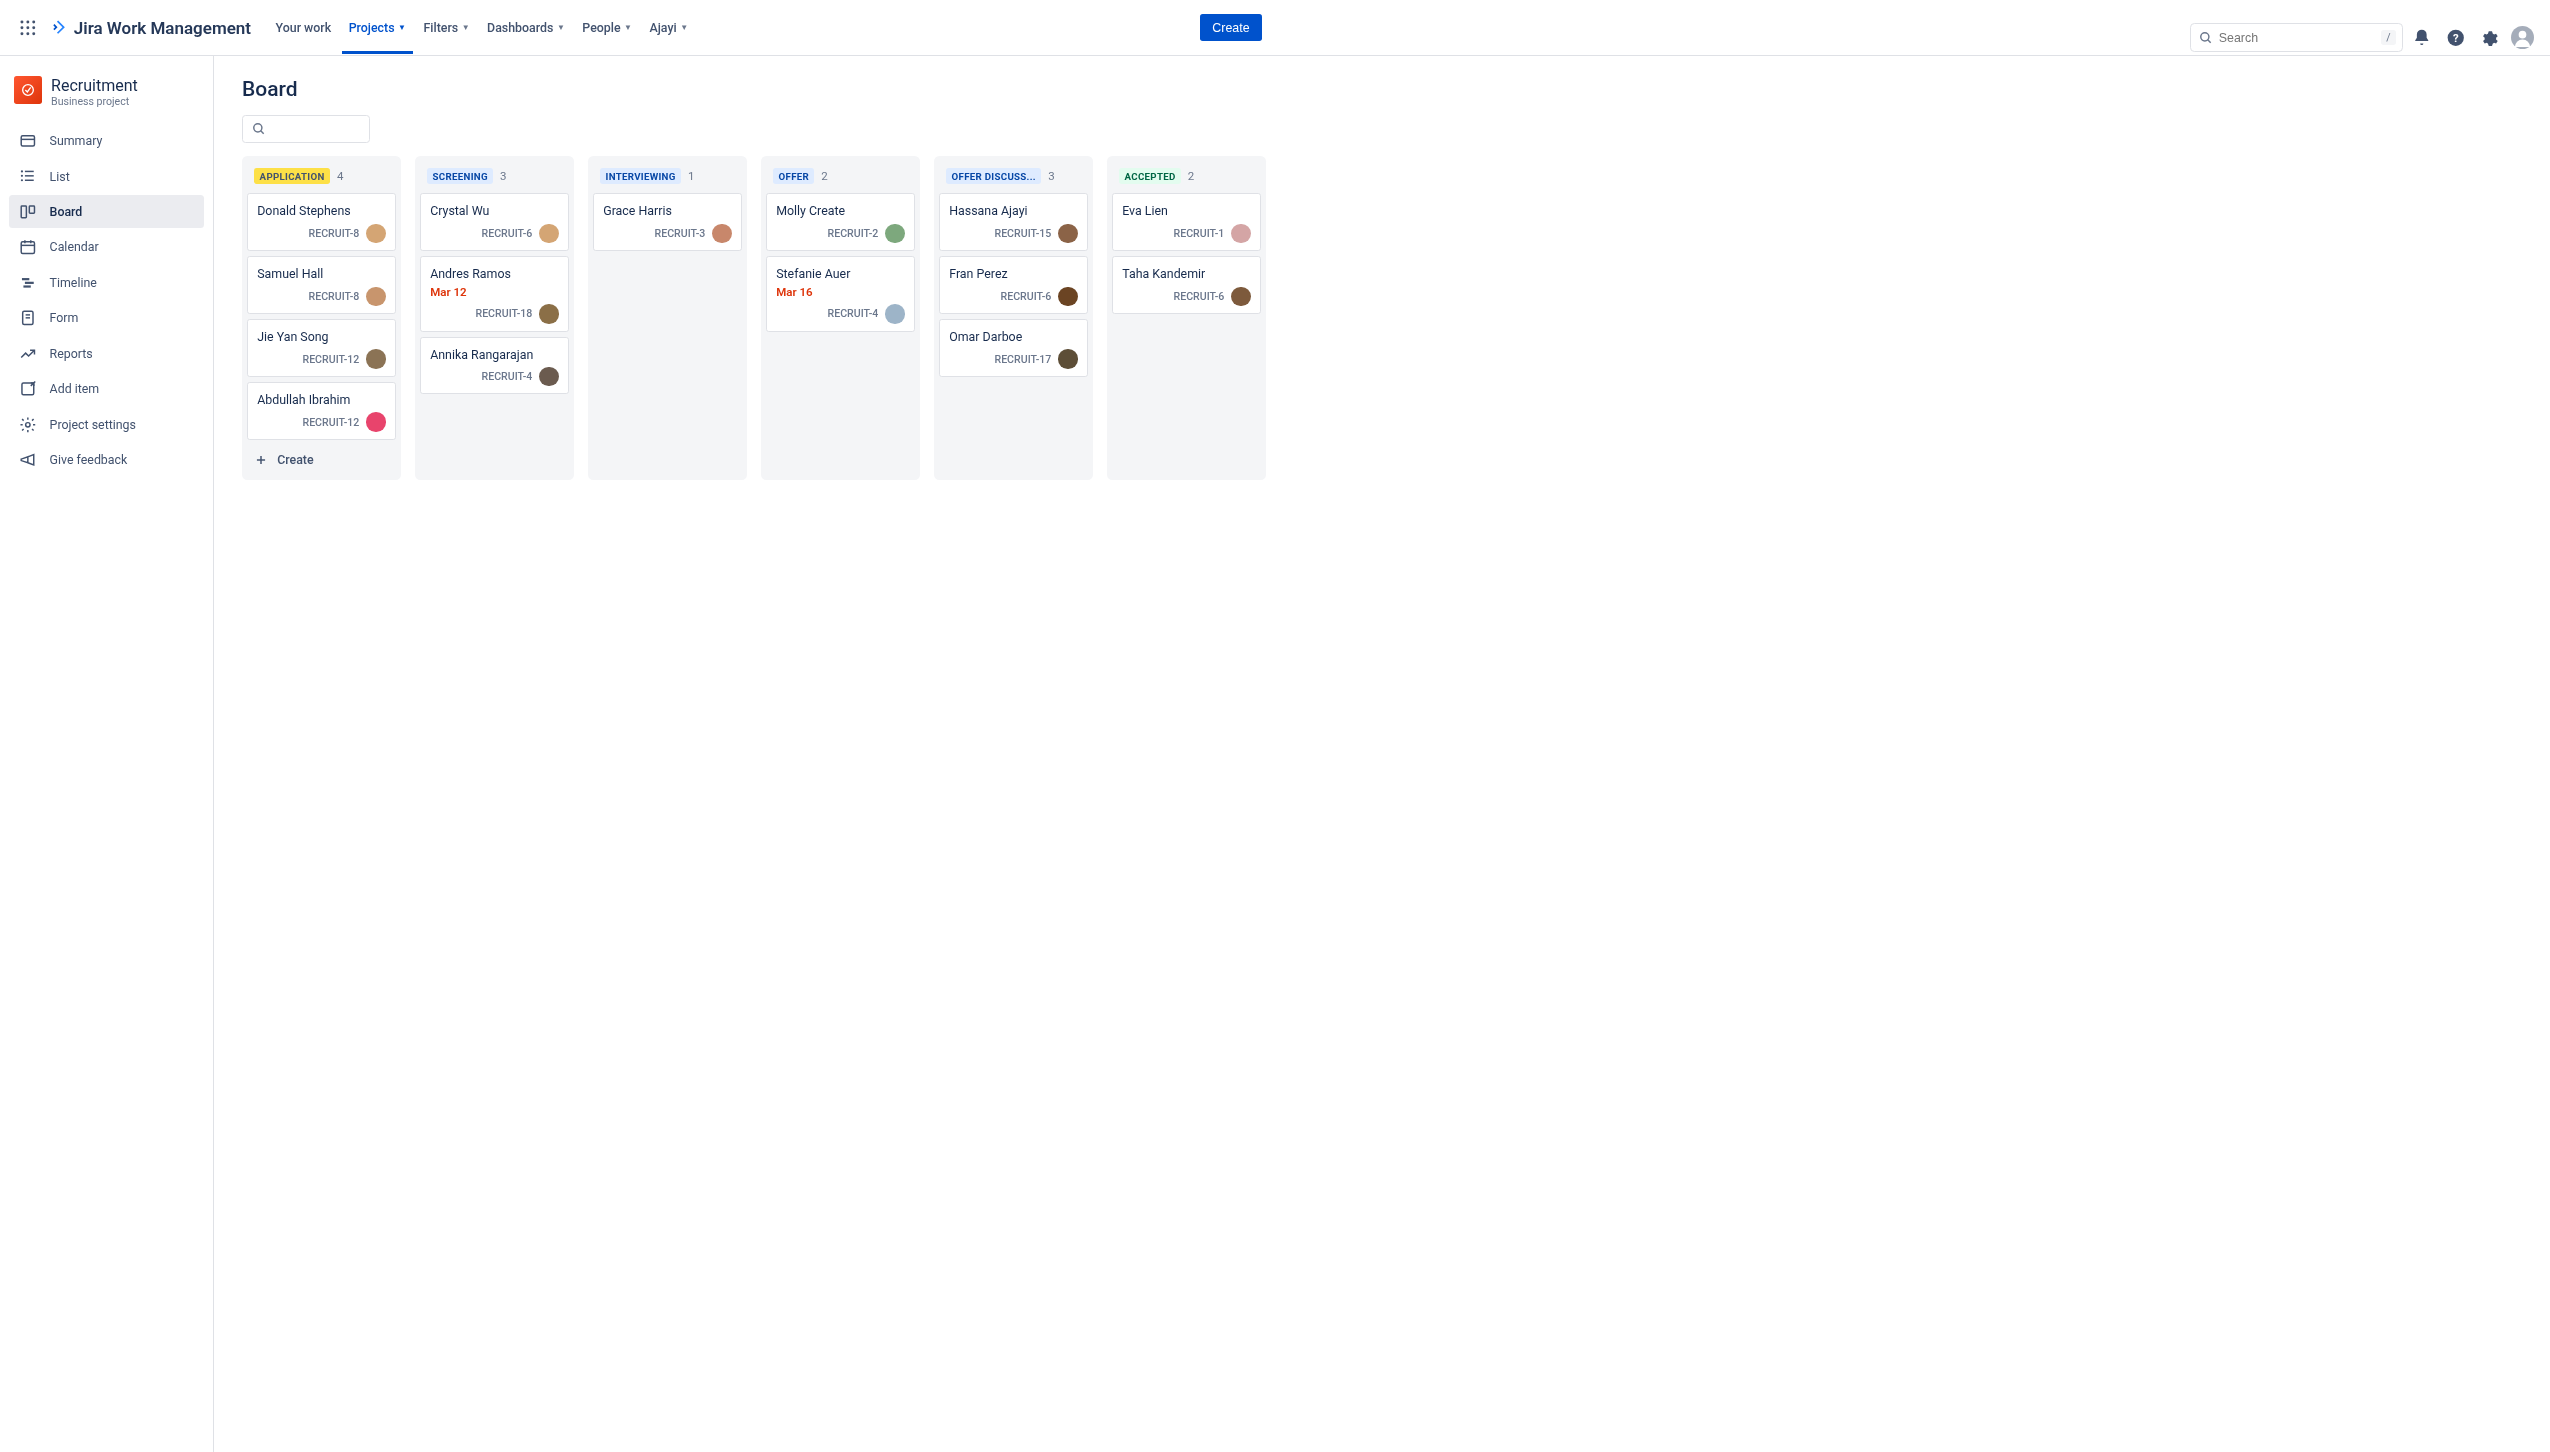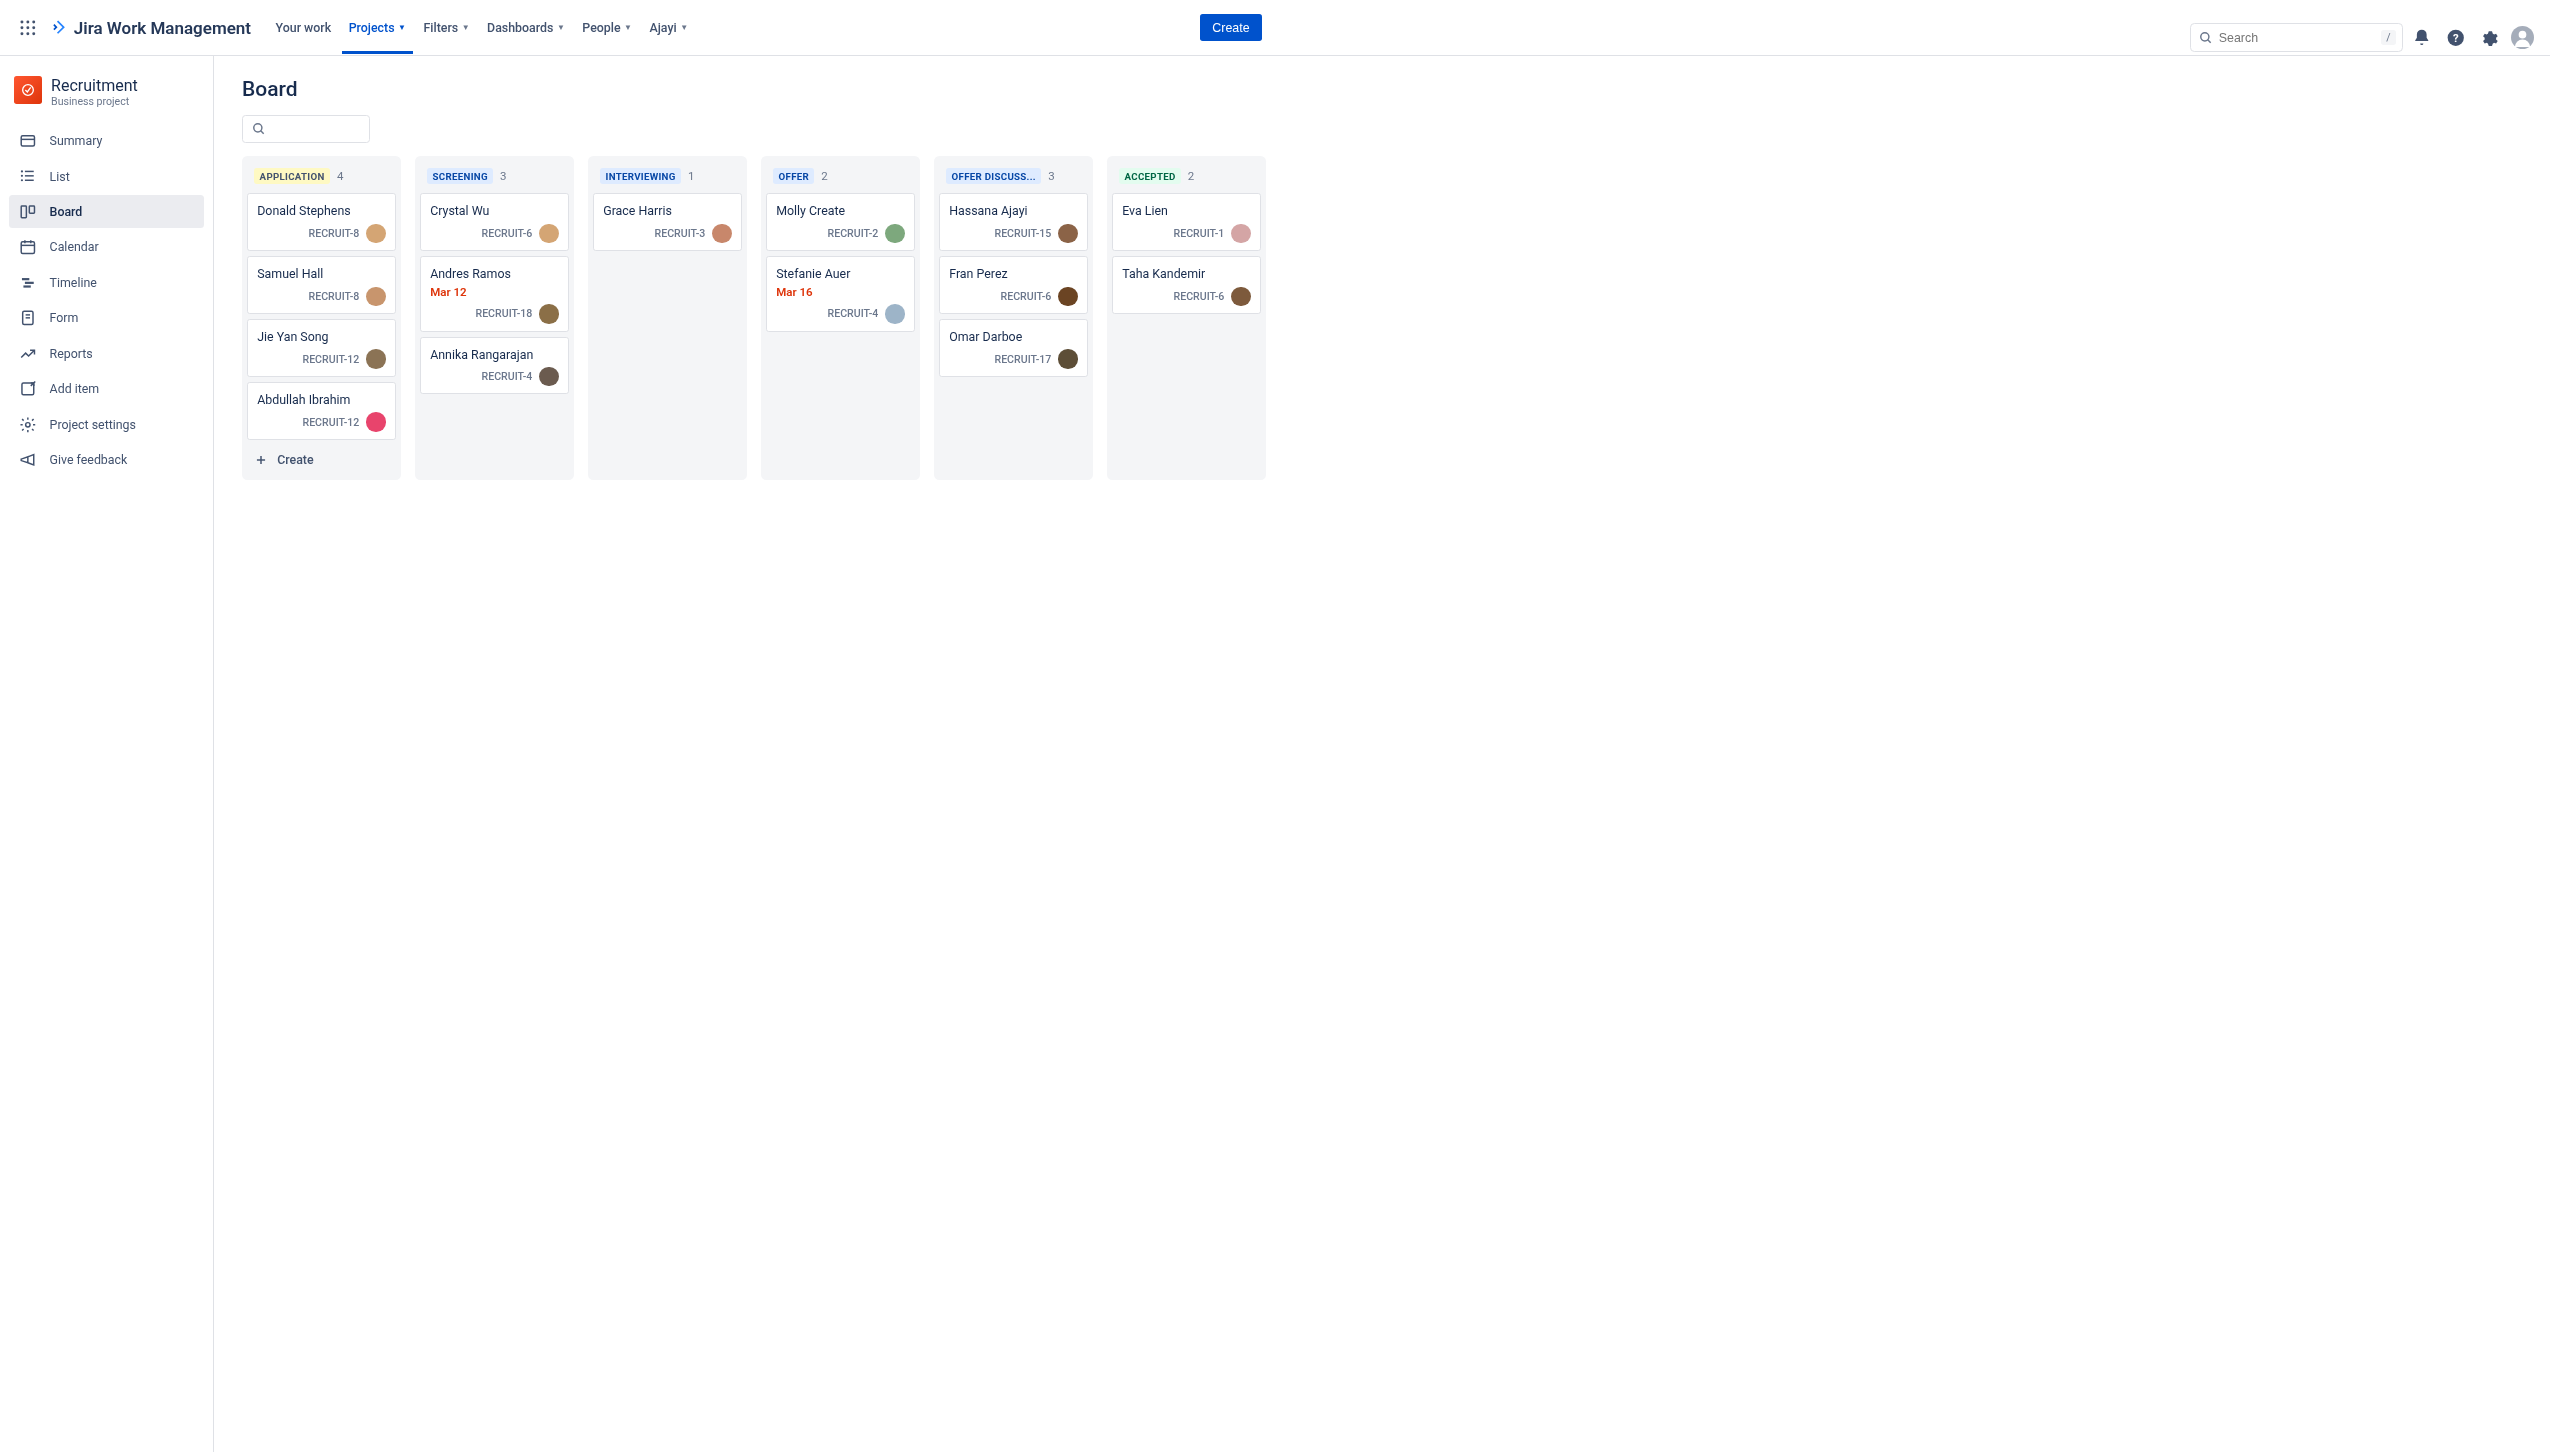--- a/index.html
+++ b/index.html
@@ -41,21 +41,21 @@
 .page-title { font-size: 21px; font-weight: 500; color: #172B4D; margin-bottom: 14px; }
 .board-search { width: 128px; border: 0.9px solid #DFE1E6; border-radius: 3.5px; padding: 6.2px 8.9px; display: flex; align-items: center; margin-bottom: 12.4px; }
 .board-search svg { color: #6B778C; }
 
 
 .board { display: flex; gap: 14px; }
 .column { width: 159px; flex-shrink: 0; background: #F4F5F7; border-radius: 5.3px; padding: 7px 5.3px 10.6px; display: flex; flex-direction: column; }
 .col-header { display: flex; align-items: center; gap: 7px; padding: 5.3px 7px 8.9px; }
 .col-badge { font-size: 9.7px; font-weight: 700; letter-spacing: 0.3px; padding: 2.7px 5.3px; border-radius: 2.7px; max-width: 115px; white-space: nowrap; overflow: hidden; text-overflow: ellipsis; }
 .col-count { font-size: 11.5px; color: #6B778C; }
-.badge-gray { background: #fef9c3; color: #42526E; }
+.badge-gray { background: #fde047; color: #42526E; }
 .badge-blue { background: #DEEBFF; color: #0747A6; }
 .badge-green { background: #E3FCEF; color: #006644; }
 .cards { display: flex; flex-direction: column; gap: 5.3px; }
 .card { background: #fff; border-radius: 2.7px; border: 0.9px solid #DFE1E6; padding: 8.9px 8.9px 7px; cursor: pointer; }
 .card-title { font-size: 12.4px; color: #172B4D; margin-bottom: 1.8px; }
 .card-date { font-size: 11.5px; font-weight: 600; color: #DE350B; margin-top: 3.5px; }
 .card-footer { display: flex; align-items: center; justify-content: flex-end; gap: 7px; margin-top: 5.3px; }
 .card-key { font-size: 10.6px; color: #6B778C; font-weight: 500; }
 .avatar { width: 19.5px; height: 19.5px; border-radius: 50%; display: inline-block; }
 .create-card { display: flex; align-items: center; gap: 8.9px; padding: 8.9px 7px 1.8px; color: #42526E; font-weight: 500; cursor: pointer; margin-top: 3.5px; }

